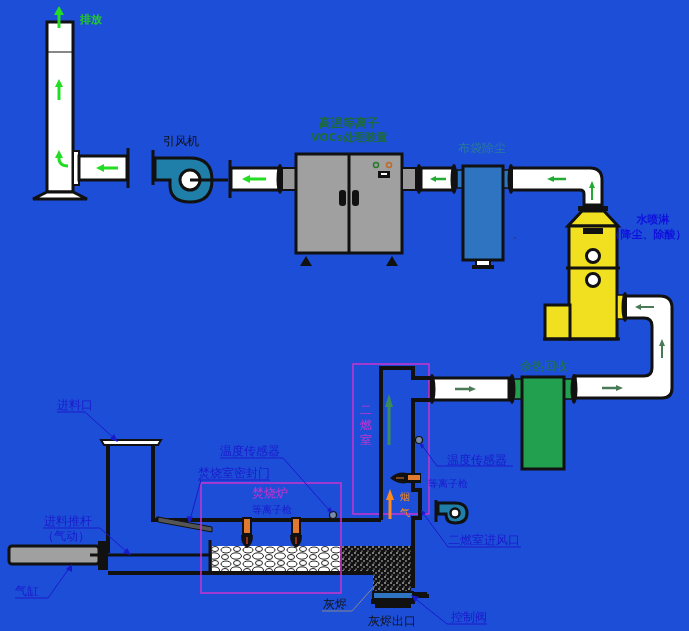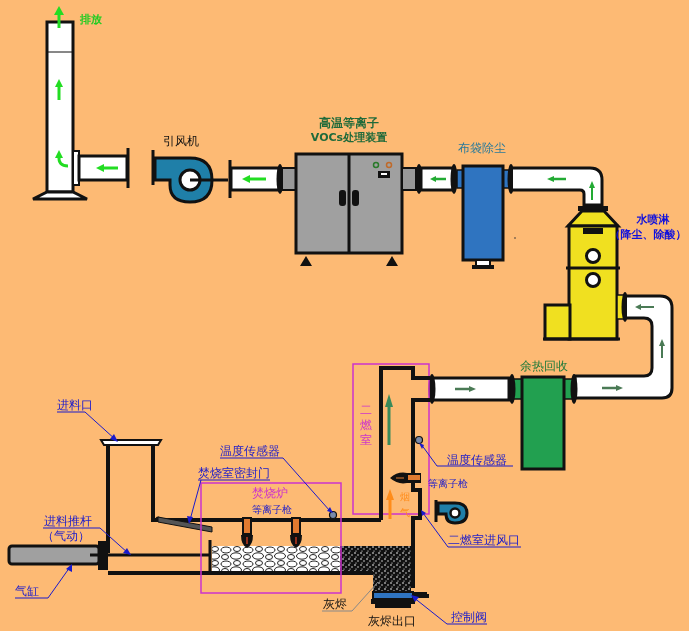--- a/index.html
+++ b/index.html
@@ -1,16 +1,16 @@
 <!DOCTYPE html>
 <html><head>
 <meta charset="utf-8">
 <style>
   html, body { margin: 0; padding: 0; background: #ffffff; }
-  #stage { position: relative; width: 689px; height: 631px; overflow: hidden; background: #fdba74; }
+  #stage { position: relative; width: 689px; height: 631px; overflow: hidden; background: #1d4ed8; }
   svg#diagram { position: absolute; left: 0; top: 0; }
   .lbl { font-family: "DejaVu Sans", sans-serif; }
   .bold { font-weight: bold; }
 </style>
 </head>
 <body>
 
 <div id="stage">
 <svg id="diagram" width="689" height="631" viewBox="0 0 689 631" xmlns="http://www.w3.org/2000/svg">
   <defs>

